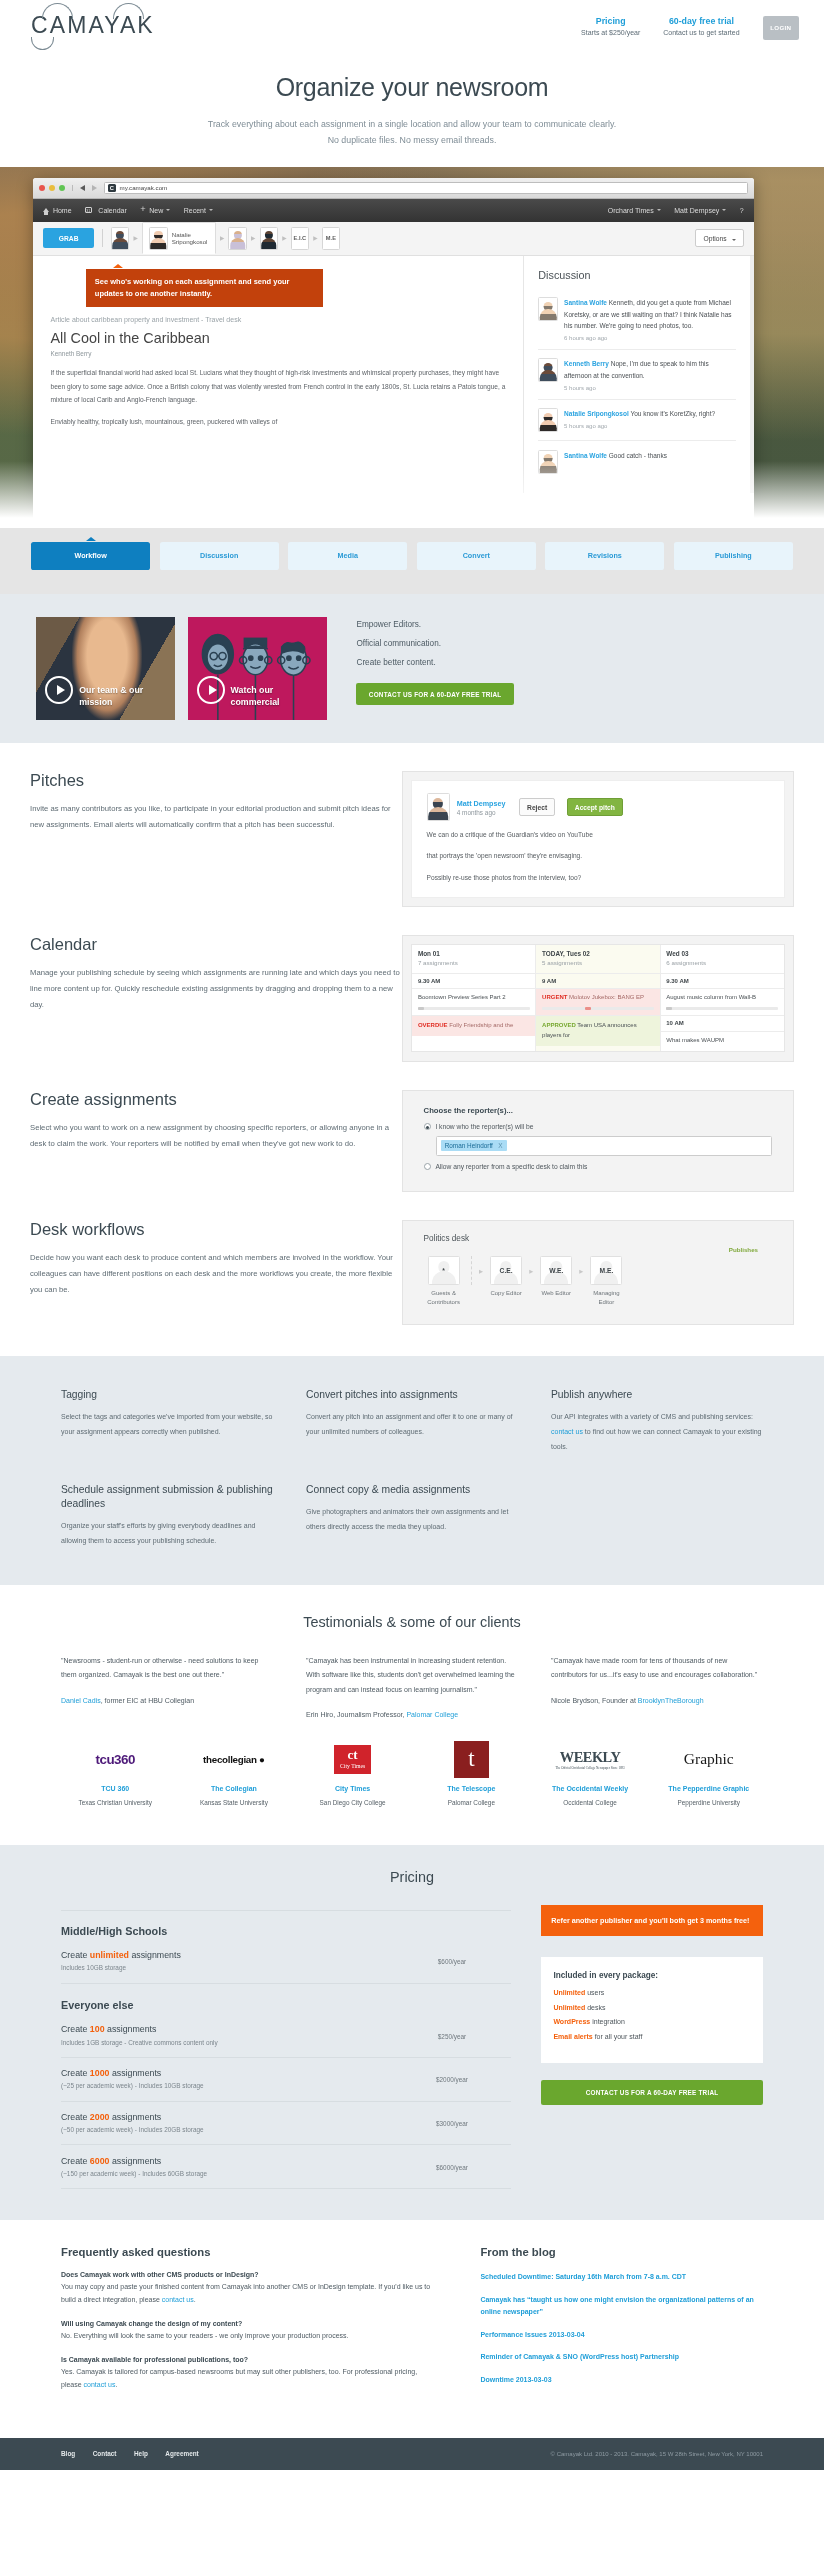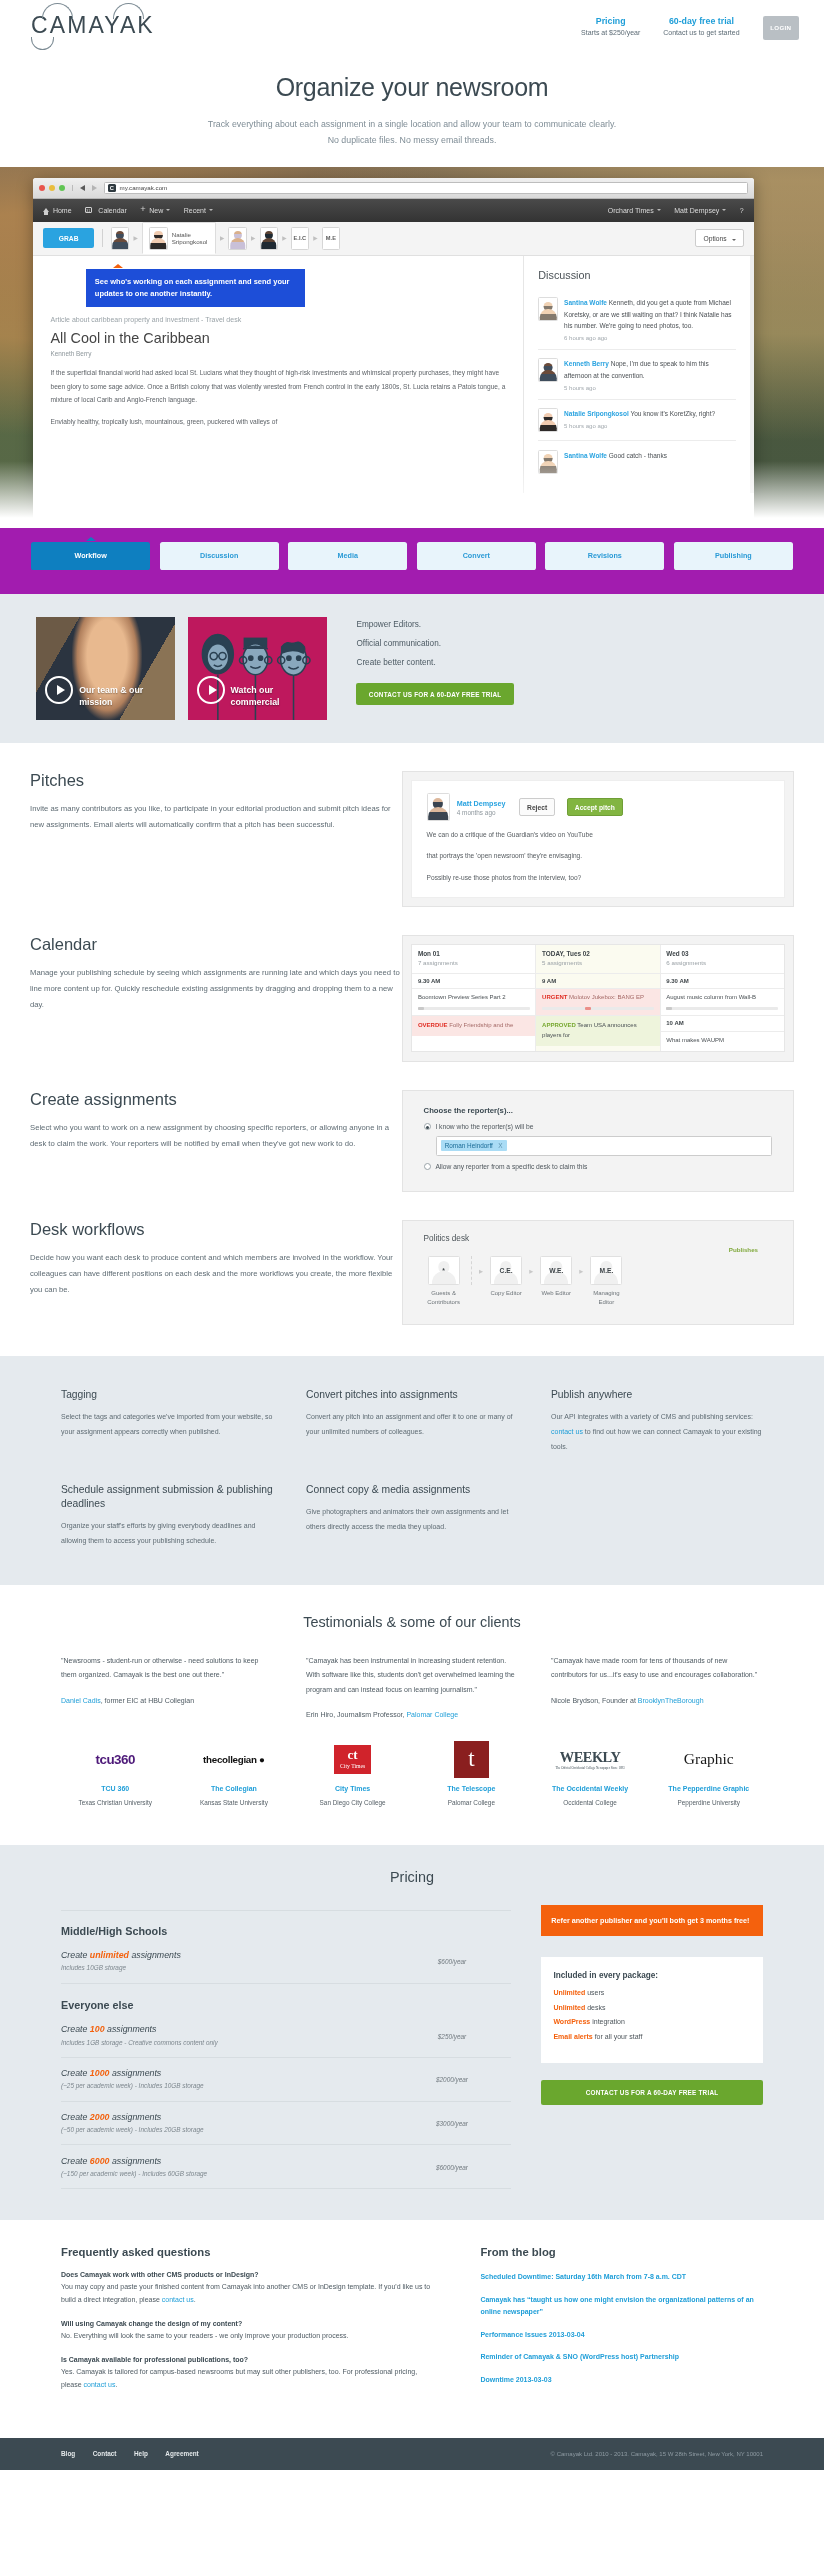--- a/index.html
+++ b/index.html
@@ -93,22 +93,22 @@
              color:#5c5c5c; }
   .crumb-arrow { color:#c0c0c0; font-size:5.7px; }
   .crumb-active { background:#fff; border:0.5px solid #ddd; border-bottom-color:#fff;
                   display:flex; align-items:center; gap:4.1px; padding:3.6px 6.2px; border-radius:1.5px 1.5px 0 0;
                   font-size:6.2px; color:#555; line-height:1.2; position:relative; z-index:2; }
   .optbtn { margin-left:auto; background:#fff; border:0.5px solid #ccc; border-radius:2.1px;
             padding:4.6px 7.2px; font-size:6.7px; color:#444; }
 
   .appbody { display:flex; height:237px; }
   .acol-main { flex:1; padding:13.4px 17.5px; position:relative; }
-  .callout { background:#1d4ed8; color:#fff; font-weight:bold; font-size:7.5px; line-height:1.55;
-             padding:7.2px 9.3px; width:219px; margin-left:35px; position:relative; }
+  .callout { background:#c2410c; color:#fff; font-weight:bold; font-size:7.5px; line-height:1.55;
+             padding:7.2px 9.3px; width:237px; margin-left:35px; position:relative; }
   .callout:before { content:""; position:absolute; top:-4.6px; left:27px; border-left:5.7px solid transparent;
                     border-right:5.7px solid transparent; border-bottom:4.6px solid #f4610d; }
   .sub-line { color:#9aa3a8; font-size:7px; margin-top:9.3px; }
   .art-title { font-size:14.4px; color:#444; font-weight:400; margin-top:7.2px; }
   .byline { color:#8d969b; font-size:6.4px; margin-top:4.1px; }
   .art-p { color:#5e6368; font-size:6.6px; line-height:2.0; margin-top:9.3px; }
   .acol-side { width:227px; border-left:0.5px solid #e6e6e6; padding:13.4px 14.4px; }
   .acol-side h3 { font-weight:400; font-size:10.8px; color:#4b5257; margin-bottom:8.2px; }
   .cmt { display:flex; gap:6.2px; padding:8.2px 0; border-top:0.5px solid #ececec; }
   .cmt-av { width:19.6px;height:24px;border:0.5px solid #ddd;border-radius:1.5px;flex:0 0 19.6px; position:relative; overflow:hidden;}
@@ -119,21 +119,21 @@
 
   
   .p-a{background:linear-gradient(180deg,#6b4b3a 0 35%,#3f4d5c 35% 100%);}
   .p-b{background:linear-gradient(180deg,#f0cbb0 0 45%,#2e2a28 45% 100%);}
   .p-c{background:linear-gradient(180deg,#d9b08c 0 40%,#c9c0d8 40% 100%);}
   .p-d{background:linear-gradient(180deg,#5b4233 0 38%,#1f2a33 38% 100%);}
   .p-e{background:linear-gradient(180deg,#f0d2b4 0 42%,#847a6e 42% 100%);}
   .p-f{background:linear-gradient(180deg,#dcb79b 0 40%,#3a4450 40% 100%);}
 
   
-  .tabs-strip { background:#a21caf; padding:14.4px 0 24px; }
+  .tabs-strip { background:#e5e5e5; padding:14.4px 0 24px; }
   .tabs { display:flex; gap:9.3px; justify-content:space-between; width:762px; margin:0 auto; }
   .tab { flex:1; text-align:center; padding:9.3px 0; border-radius:2.6px; font-size:7.2px;
          font-weight:bold; color:#2a9ad6; background:#e8f4fb; }
   .tab.active { background:#0e7fc0; color:#fff; position:relative; }
   .tab.active:before { content:""; position:absolute; top:-4.6px; left:50%; transform:translateX(-50%);
                        border-left:5.2px solid transparent; border-right:5.2px solid transparent;
                        border-bottom:4.6px solid #0e7fc0; }
 
   
   .band-grey { background:#e5eaee; padding:23px 0; }
@@ -254,21 +254,21 @@
   .lg-wk { font-family:"Liberation Serif", serif; font-weight:bold; font-size:14.4px; letter-spacing:-0.5px; }
   .lg-wk small{display:block;font-size:3.1px;font-weight:normal;letter-spacing:0;}
   .lg-gr { font-family:"Liberation Serif", serif; font-size:15.5px; color:#1a1a1a; }
 
   
   .pricing { background:#e5eaee; padding:24px 0 31px; }
   .pricing h2 { text-align:center; font-size:14.4px; font-weight:400; color:#3c4a52; margin-bottom:20.6px; }
   .pricerow { display:flex; width:762px; margin:0 auto; padding:0 30px; gap:30px; }
   .pricelist { flex:1; }
   .p-group { font-size:10.8px; font-weight:bold; color:#3c4a52; padding:13.4px 0 3.1px; }
-  .p-item { display:flex; align-items:center; border-top:0.5px solid #d7dde1; padding:10.3px 0 11.3px;font-style:italic; }
+  .p-item { display:flex; align-items:center; border-top:0.5px solid #d7dde1; padding:10.3px 0 11.3px; }
   .p-item:first-of-type { border-top:none; }
   .p-left { flex:1; }
   .p-title { font-size:8.8px; color:#3c4a52; }
   .p-title b { color:#f4610d; }
   .p-note { font-size:6.4px; color:#7c868d; margin-top:4.1px; }
   .p-price { font-size:10.3px; font-weight:bold; color:#3c4a52; width:118px; text-align:center; }
   .p-price span { font-size:6.4px; font-weight:normal; color:#6f787e; }
   .price-side { width:222px; }
   .refer { background:#f4610d; color:#fff; font-weight:bold; font-size:7.2px; line-height:1.65;
            padding:9.3px 10.3px; }

